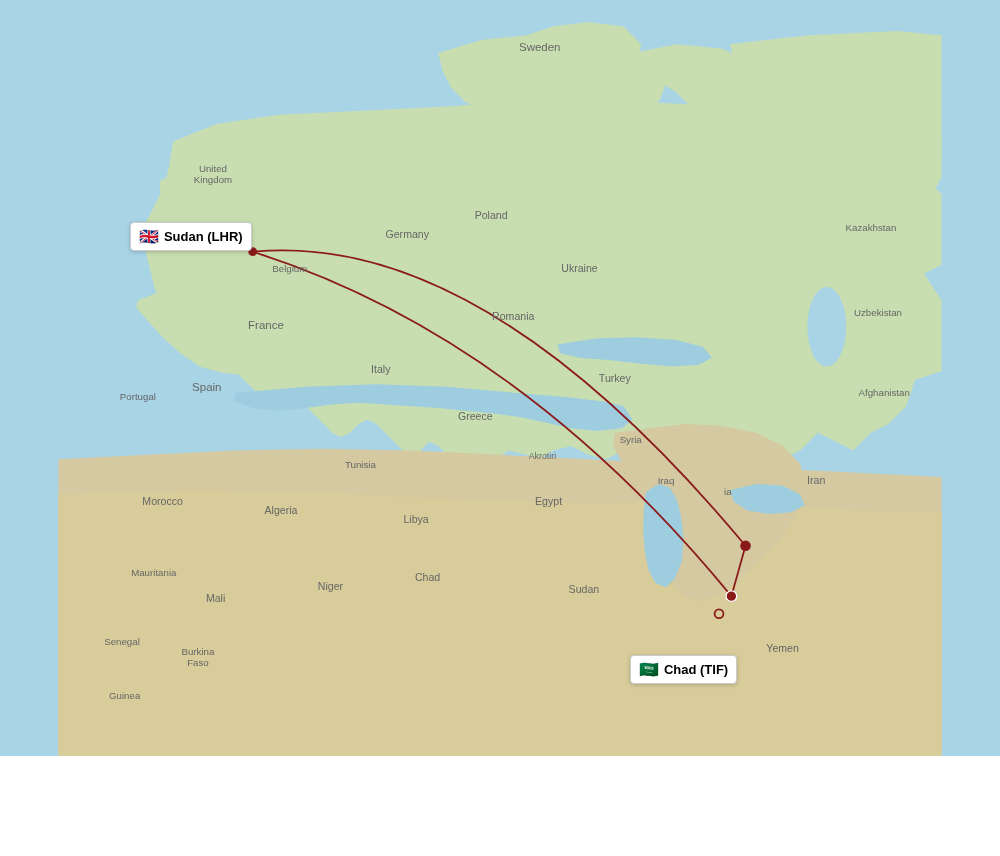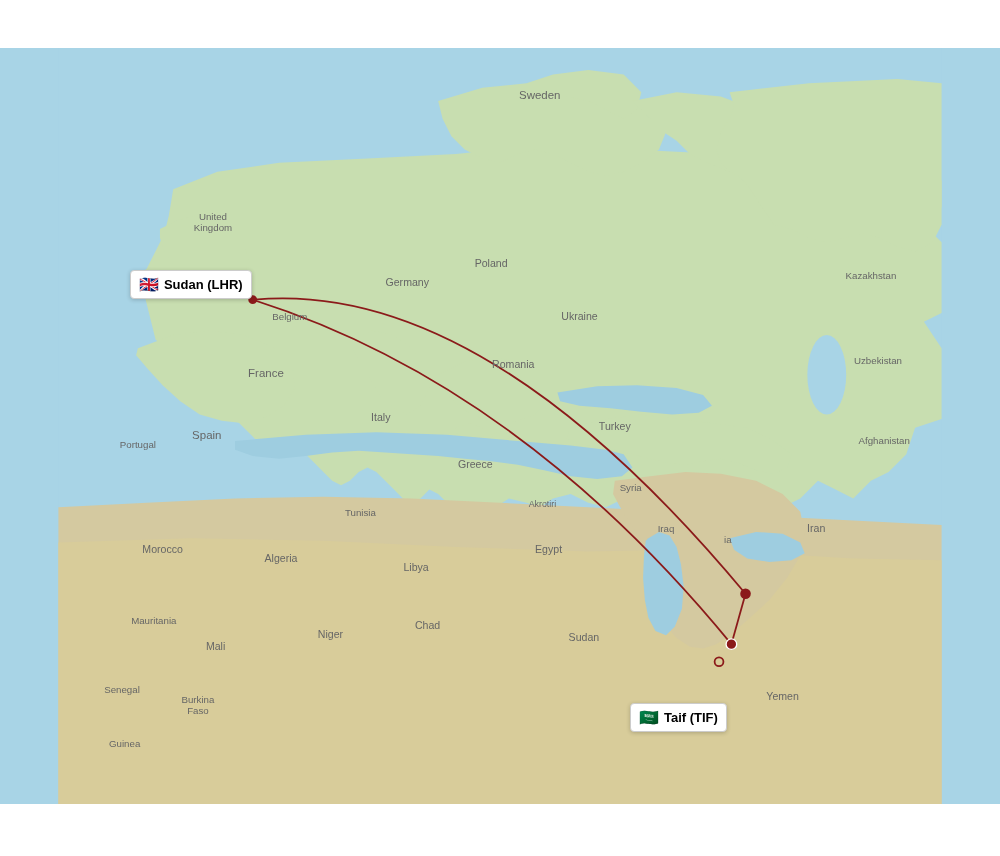--- a/index.html
+++ b/index.html
@@ -3,21 +3,20 @@
   <meta charset="utf-8">
   <style>
     * { margin: 0; padding: 0; box-sizing: border-box; }
     body { width: 1000px; height: 856px; overflow: hidden; font-family: Arial, sans-serif; }
 
     #map-container {
       width: 1000px;
       height: 756px;
       position: relative;
       background: #a8d4e6;
-      margin-top: 48px;
     }
 
     #map-svg {
       width: 100%;
       height: 100%;
       position: absolute;
       top: 0; left: 0;
     }
 
     .location-label {
@@ -153,15 +152,15 @@
     <text x="758" y="560" font-family="Arial" font-size="11" fill="#666" text-anchor="middle">ia</text>
   </svg>
 
   <div class="location-label" id="london-label">
     <span class="flag">🇬🇧</span>
     <span>Sudan (LHR)</span>
   </div>
 
   <div class="location-label" id="taif-label">
     <span class="flag">🇸🇦</span>
-    <span>Taif (TIF)</span>
+    <span>Chad (TIF)</span>
   </div>
 </div>
 
 </body></html>

